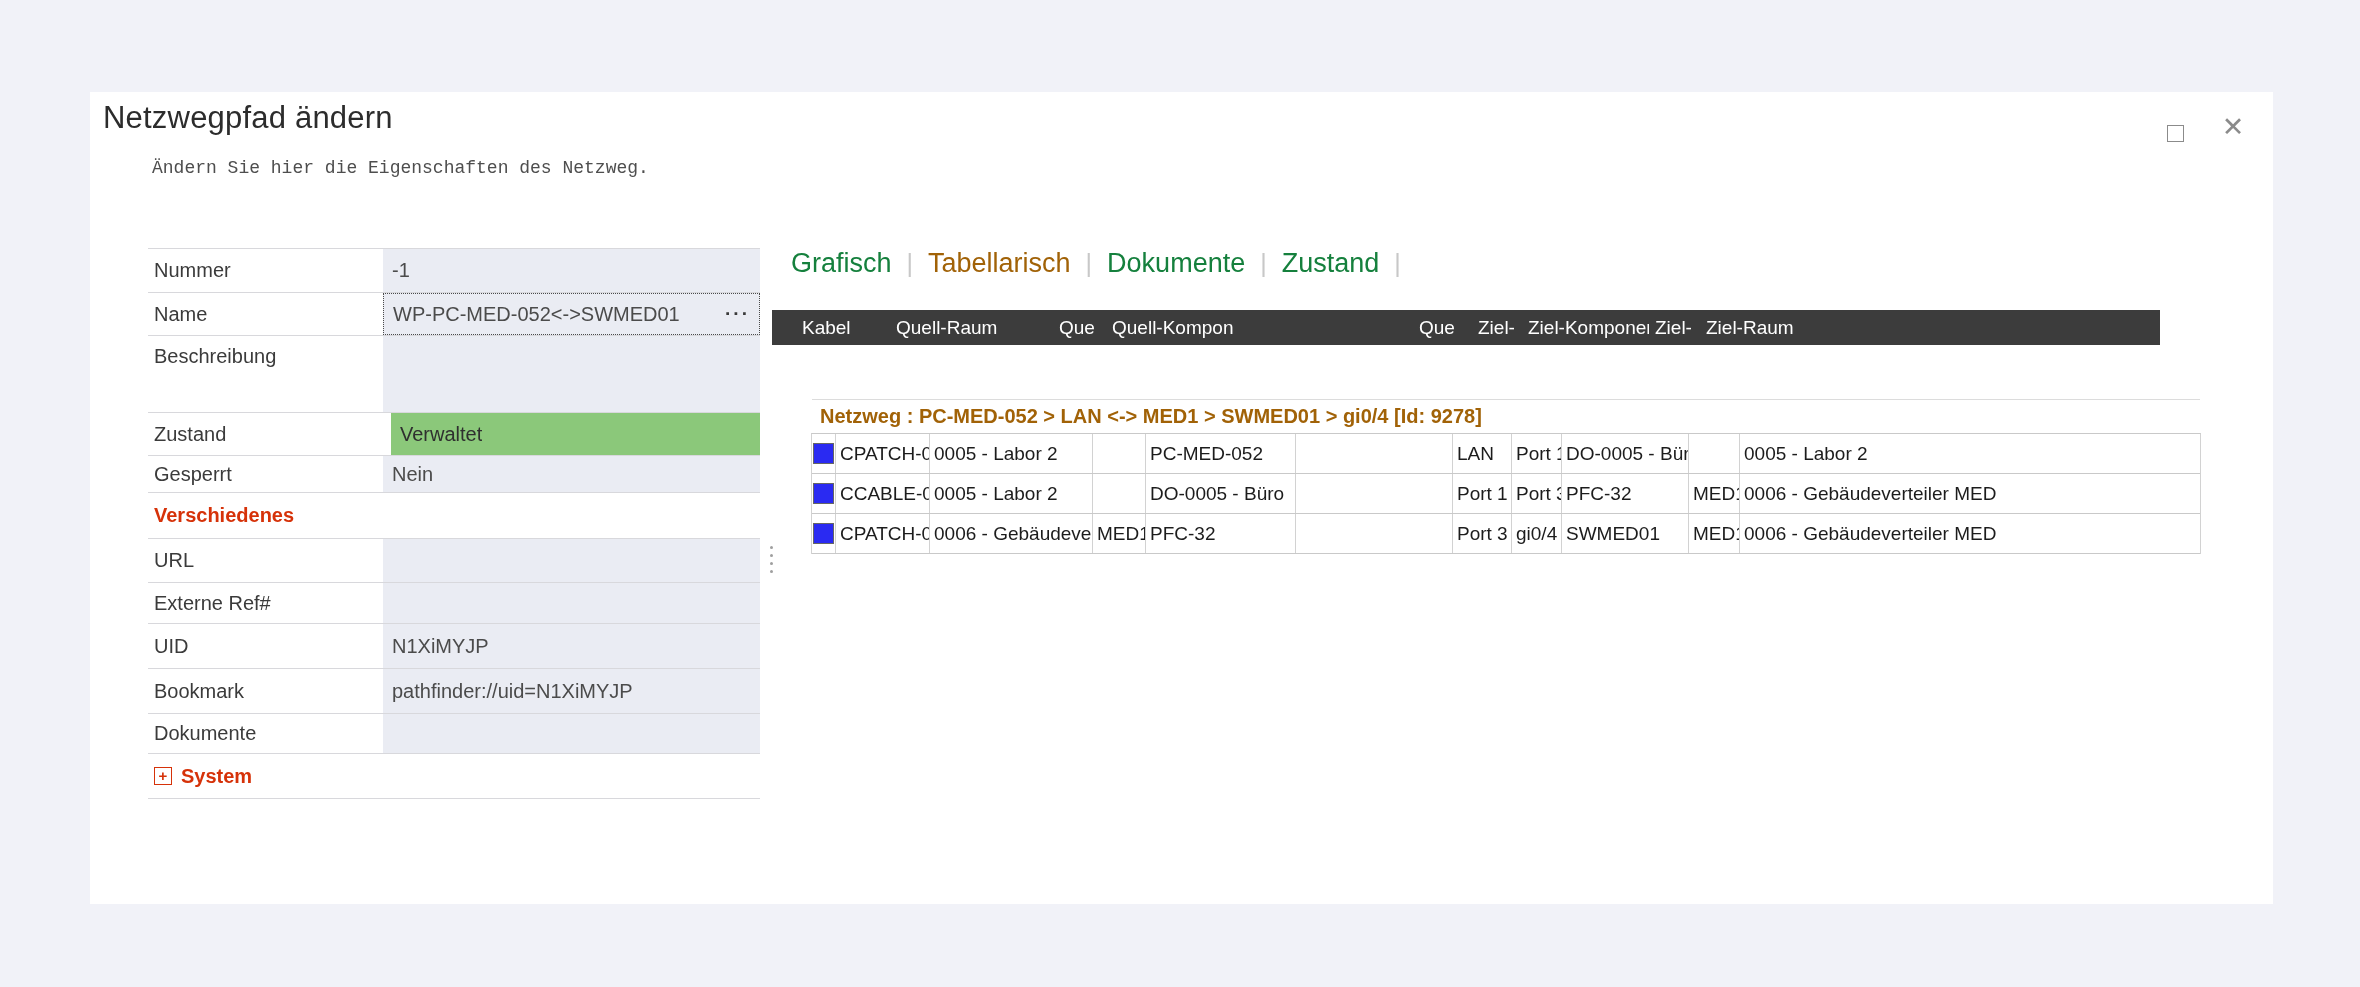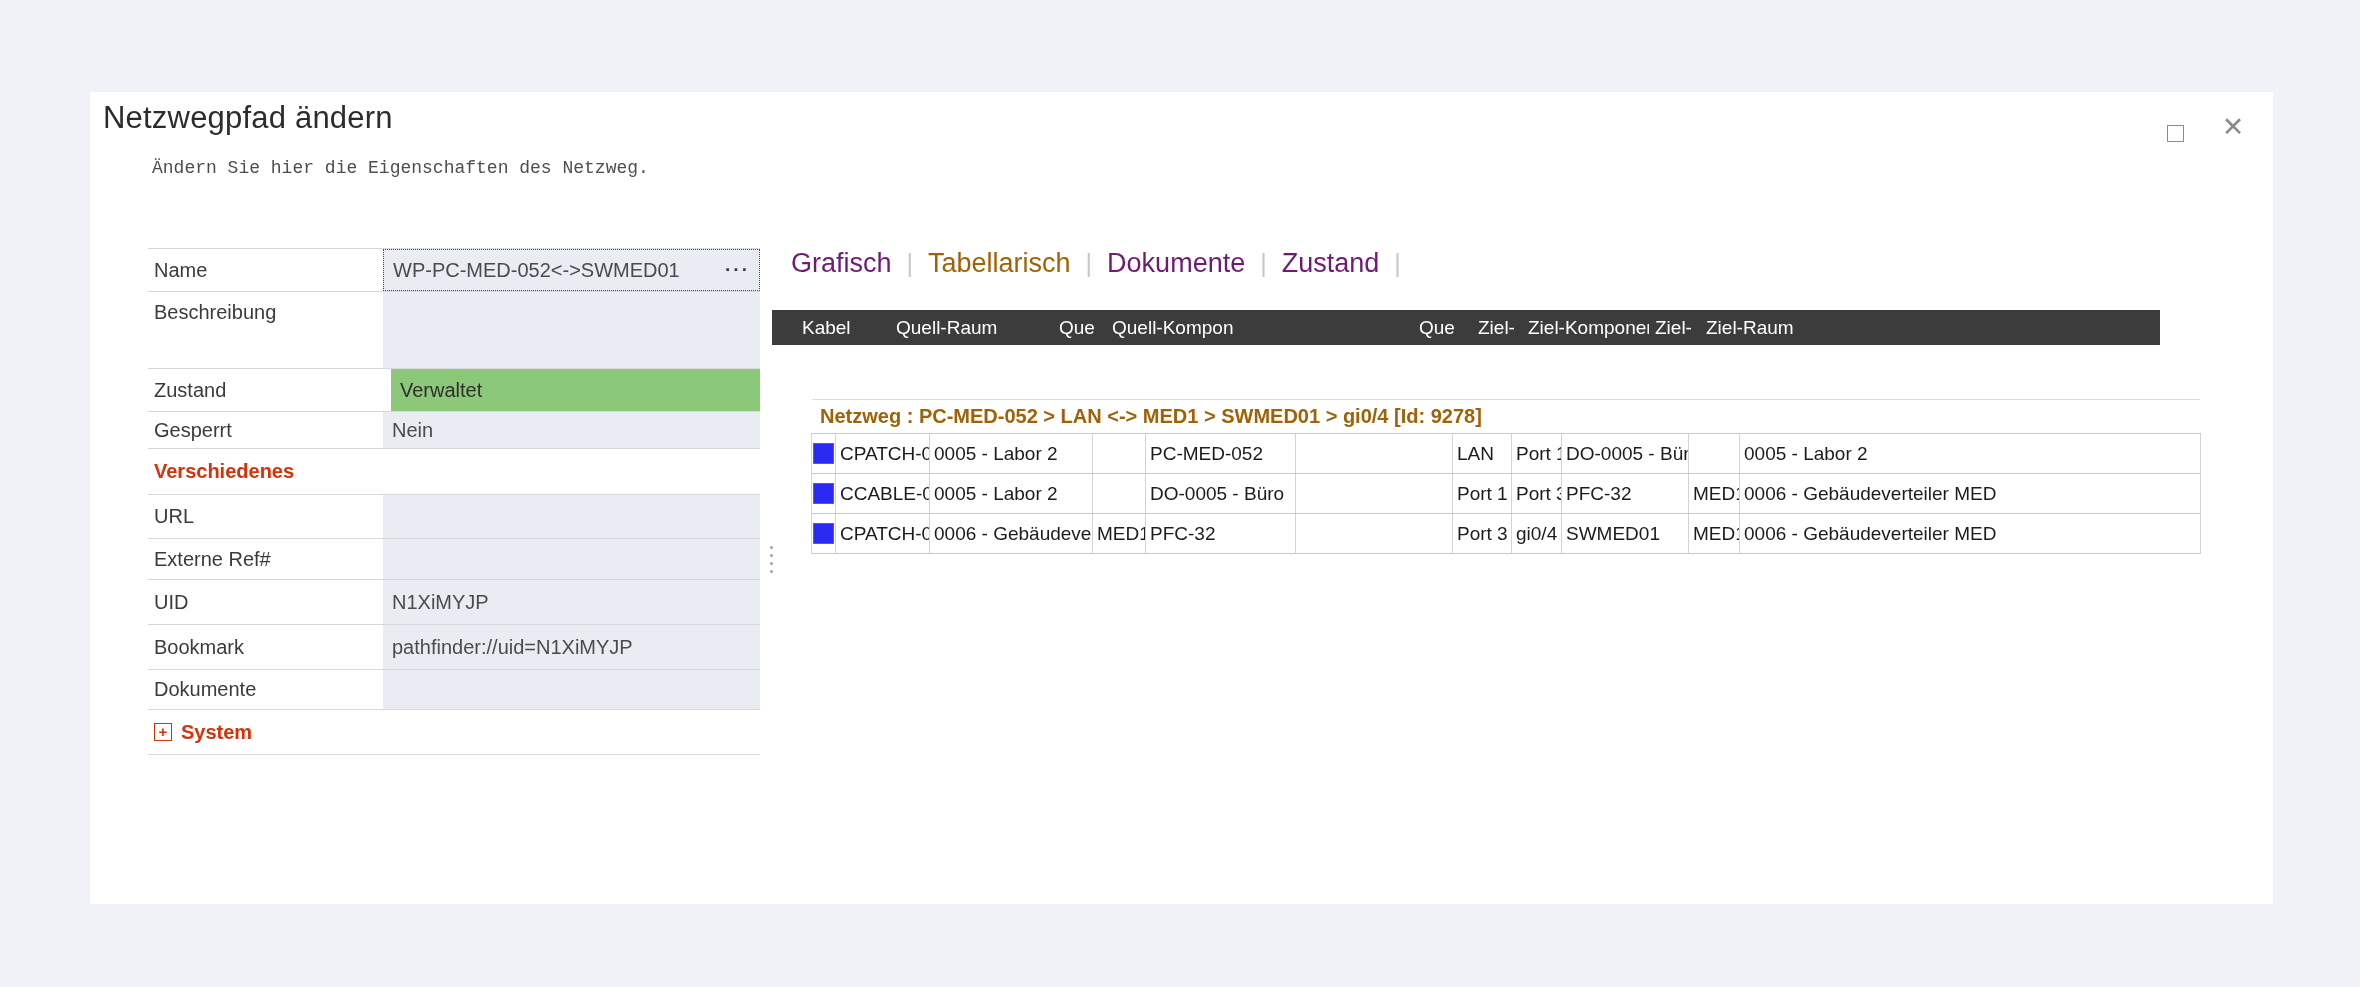--- a/index.html
+++ b/index.html
@@ -28,21 +28,21 @@
   .fsection{display:flex;align-items:center;padding-left:6px;font-size:20px;font-weight:bold;color:#d63209;}
   .fexpander{display:flex;align-items:center;gap:9px;padding-left:6px;cursor:pointer;}
   .expander-box{width:18px;height:18px;border:1px solid #d63209;color:#d63209;font-size:15px;line-height:16px;text-align:center;font-weight:bold;}
 
   
   .splitter{position:absolute;left:769px;top:546px;width:5px;height:34px;display:flex;flex-direction:column;gap:5px;align-items:center;cursor:col-resize;}
   .splitter i{width:3px;height:3px;background:#9f9f9f;border-radius:50%;}
 
   
   .tabs{position:absolute;left:791px;top:243px;height:40px;display:flex;align-items:center;gap:15px;font-size:27px;}
-  .tab{color:#701a75;cursor:pointer;}
+  .tab{color:#15803d;cursor:pointer;}
   .tab.active{color:#a16207;}
   .tabsep{color:#c8c8c8;font-size:25px;}
 
   
   .grid-corner{position:absolute;left:792px;top:317px;font-size:17px;color:#8f8f8f;}
   .grid-header{position:absolute;left:772px;top:310px;width:1388px;height:35px;background:#3c3c3c;display:flex;}
   .gh{line-height:35px;color:#ffffff;font-size:19px;padding:0 6px;overflow:hidden;white-space:nowrap;}
   .group-row{position:absolute;left:812px;top:399px;width:1388px;height:34px;border-top:1px solid #dcdcdc;line-height:33px;padding-left:8px;font-size:20px;font-weight:bold;color:#a16207;overflow:hidden;white-space:nowrap;}
   .grid-body{position:absolute;left:811px;top:433px;width:1390px;border:1px solid #d2d2d2;border-top:1px solid #c9c9c9;border-bottom:none;}
   .grow{display:flex;height:40px;border-bottom:1px solid #c9c9c9;background:#fff;}
@@ -64,20 +64,26 @@
   <div class="dlg-subtitle">Ändern Sie hier die Eigenschaften des Netzweg.</div>
 
   <div class="btn-max">
     <span class="sq"></span>
   </div>
   <div class="btn-close">
     <span>✕</span>
   </div>
 
   <div class="form">
+      <div class="frow" style="height: 44px;">
+        <div class="flabel">Nummer</div>
+        <div class="fvalue">
+          <span class="vtext">-1</span>
+        </div>
+      </div>
       <div class="frow" style="height: 43px;">
         <div class="flabel">Name</div>
         <div class="fvalue focused">
           <span class="vtext">WP-PC-MED-052&lt;-&gt;SWMED01</span>
           <span class="ellipsis-btn">···</span>
         </div>
       </div>
       <div class="frow tall" style="height: 77px;">
         <div class="flabel">Beschreibung</div>
         <div class="fvalue">

